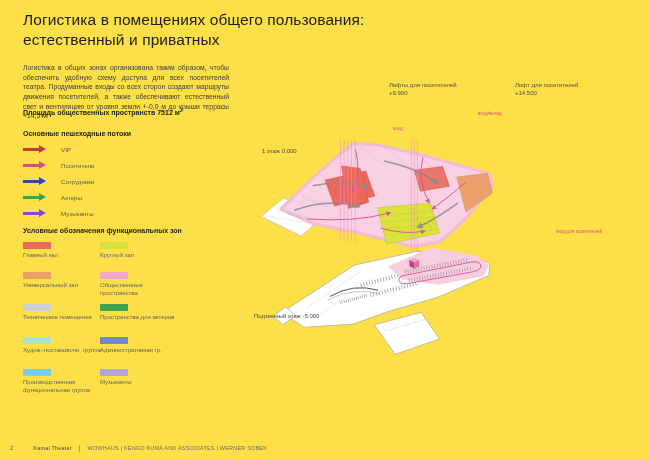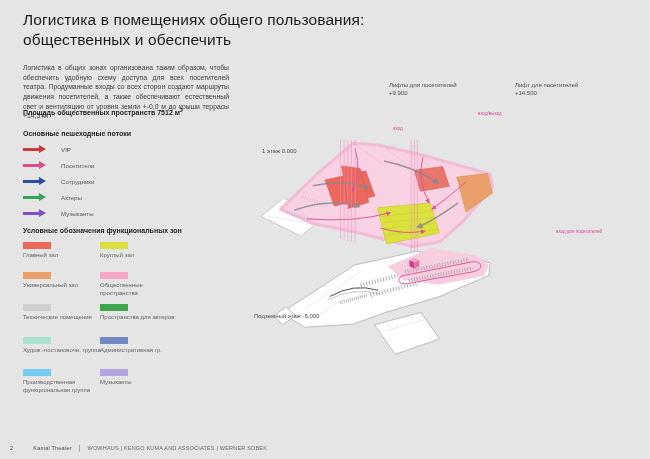--- a/index.html
+++ b/index.html
@@ -1,16 +1,16 @@
 <!DOCTYPE html>
 <html><head>
 <meta charset="utf-8">
 <style>
   html,body{margin:0;padding:0;background:#ffffff;}
-  #canvas{position:relative;width:650px;height:459px;background:#e5e5e5;overflow:hidden;
+  #canvas{position:relative;width:650px;height:459px;background:#fde047;overflow:hidden;
           font-family:"Liberation Sans",sans-serif;color:#1c1c1c;}
   .abs{position:absolute;}
   .title{left:23px;top:10px;font-size:15.5px;line-height:19.5px;color:#1c1c1c;letter-spacing:.1px;}
   .intro{left:23px;top:63px;width:206px;font-size:6.8px;line-height:1.42;color:#3c3c3c;text-align:justify;}
   .area-line{left:23px;top:108px;font-size:7px;font-weight:bold;color:#222;}
   .area-line sup{font-size:4.5px;}
   .sec-h{font-size:7px;font-weight:bold;color:#222;}
   .flow-row{left:23px;height:12px;display:flex;align-items:center;}
   .arrow{display:inline-flex;align-items:center;margin-right:15px;}
   .arrow-bar{width:16px;height:3px;background:var(--c);}
@@ -26,21 +26,21 @@
   .footer .credits{color:#6a6a6a;}
   svg{display:block;}
 </style>
 </head>
 <body>
 
 <div id="canvas">
 
   <div class="abs title">
     <div>Логистика в помещениях общего пользования:</div>
-    <div>общественных и обеспечить</div>
+    <div>естественный и приватных</div>
   </div>
 
   <div class="abs intro">Логистика в общих зонах организована таким образом, чтобы обеспечить удобную схему доступа для всех посетителей театра. Продуманные входы со всех сторон создают маршруты движения посетителей, а также обеспечивают естественный свет и вентиляцию от уровня земли +-0,0 м до крыши террасы +14,5 м.</div>
 
   <div class="abs area-line">
     <span>Площадь общественных пространств 7512 м</span><sup>2</sup>
   </div>
 
   <div class="abs sec-h" style="left:23px;top:130px;">Основные пешеходные потоки</div>
 

